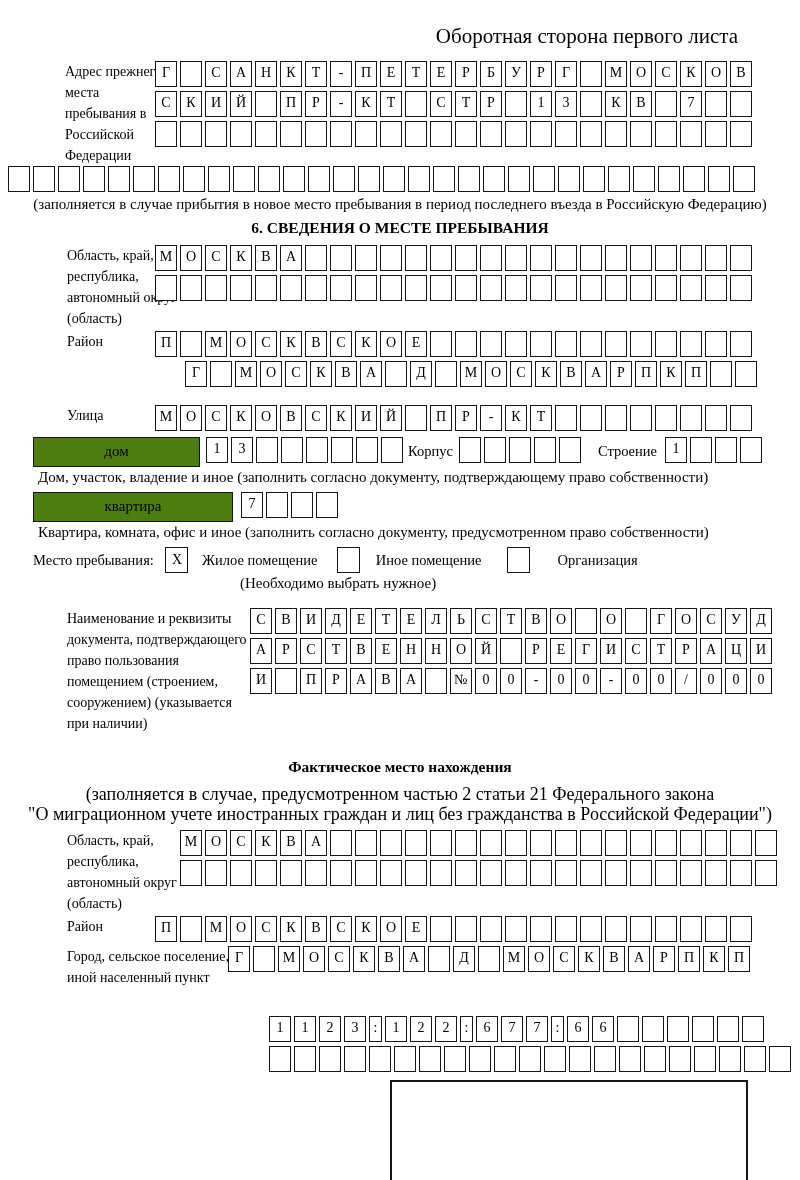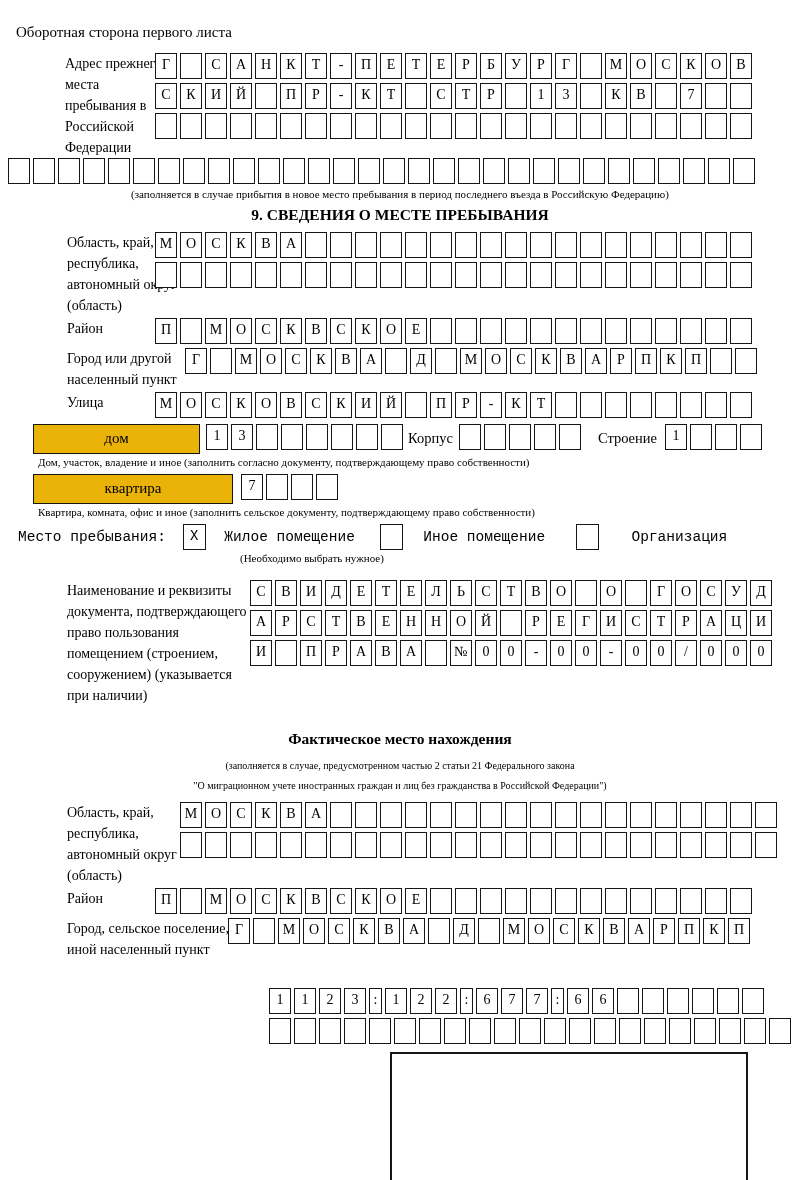--- a/index.html
+++ b/index.html
@@ -1,112 +1,111 @@
 <!DOCTYPE html>
 <html><head>
 <meta charset="utf-8">
 <style>
   html,body{margin:0;padding:0;background:#fff;}
   body{
     width:800px;height:1180px;
     font-family:"Liberation Serif","DejaVu Serif",serif;
     color:#000;font-size:15px;position:relative;overflow:hidden;
   }
-  .hdr{ text-align:left; padding:24px 62px 0 16px; font-size:15px; }
+  .hdr{ text-align:right; padding:24px 62px 0 16px; font-size:21px; }
 
   .frow{ position:relative; }
   .lbl{ font-size:14px; line-height:21px; }
   .cells-abs{ position:absolute; top:0;text-decoration:underline; }
   .cellrow{ white-space:nowrap; height:26px; margin-bottom:4px; }
   .cell{
     display:inline-block; box-sizing:border-box;
     width:22px; height:26px; margin-right:3px;
     border:1.6px solid #161616; background:#fff;
     text-align:center; font-size:14px; line-height:22px;
     vertical-align:top; font-family:"Liberation Serif",serif;
   }
   .cell.narrow{ width:13px; }
-  .caption{ font-size:11px; margin:2px 0 6px 38px; }
+  .caption{ font-size:15px; margin:2px 0 6px 38px; }
   .center{ text-align:center; }
   .sect-title{ font-weight:bold; font-size:15.5px; margin:6px 0 8px 0; }
   .widebox{
     display:inline-block; box-sizing:border-box; border:1.6px solid #161616;
     height:30px; line-height:27px; text-align:center; font-size:15px;
-    vertical-align:top; background:#eab308;
+    vertical-align:top; background:#4d7c0f;
   }
   .inline-lbl{ display:inline-block; height:30px; line-height:28px; font-size:14.5px; vertical-align:top; }
   .checkbox{
     display:inline-block; box-sizing:border-box; width:23px; height:26px;
     border:1.6px solid #161616; text-align:center; line-height:23px;
     font-size:14px; vertical-align:middle; background:#fff;
   }
-  .stay-row{ margin-left:18px; font-size:14.5px;font-family:Liberation Mono, monospace; }
+  .stay-row{ margin-left:33px; font-size:14.5px; }
   .stay-row .opt-lbl{ display:inline-block; vertical-align:middle; }
   .stamp-box{
     box-sizing:border-box; width:358px; height:176px;
     border:2px solid #161616; margin-left:390px; background:#fff;
   }
-  .notes-small{ font-size:10px; line-height:20px; }
+  .notes-small{ font-size:18px; line-height:20px; }
 </style>
 </head>
 <body>
 
 <div class="hdr">Оборотная сторона первого листа</div>
 
 <div class="frow" style="min-height:94px;margin-top:12px;">
   <div class="lbl" style="margin-left:65px;width:100px;">Адрес прежнего места пребывания в Российской Федерации</div>
   <div class="cells-abs" style="left:155px;">
     <div class="cellrow"><span class="cell">Г</span><span class="cell"></span><span class="cell">С</span><span class="cell">А</span><span class="cell">Н</span><span class="cell">К</span><span class="cell">Т</span><span class="cell">-</span><span class="cell">П</span><span class="cell">Е</span><span class="cell">Т</span><span class="cell">Е</span><span class="cell">Р</span><span class="cell">Б</span><span class="cell">У</span><span class="cell">Р</span><span class="cell">Г</span><span class="cell"></span><span class="cell">М</span><span class="cell">О</span><span class="cell">С</span><span class="cell">К</span><span class="cell">О</span><span class="cell">В</span></div>
     <div class="cellrow"><span class="cell">С</span><span class="cell">К</span><span class="cell">И</span><span class="cell">Й</span><span class="cell"></span><span class="cell">П</span><span class="cell">Р</span><span class="cell">-</span><span class="cell">К</span><span class="cell">Т</span><span class="cell"></span><span class="cell">С</span><span class="cell">Т</span><span class="cell">Р</span><span class="cell"></span><span class="cell">1</span><span class="cell">3</span><span class="cell"></span><span class="cell">К</span><span class="cell">В</span><span class="cell"></span><span class="cell">7</span><span class="cell"></span><span class="cell"></span></div>
     <div class="cellrow"><span class="cell"></span><span class="cell"></span><span class="cell"></span><span class="cell"></span><span class="cell"></span><span class="cell"></span><span class="cell"></span><span class="cell"></span><span class="cell"></span><span class="cell"></span><span class="cell"></span><span class="cell"></span><span class="cell"></span><span class="cell"></span><span class="cell"></span><span class="cell"></span><span class="cell"></span><span class="cell"></span><span class="cell"></span><span class="cell"></span><span class="cell"></span><span class="cell"></span><span class="cell"></span><span class="cell"></span></div>
   </div>
 </div>
 <div class="cellrow" style="margin-left:8px;"><span class="cell"></span><span class="cell"></span><span class="cell"></span><span class="cell"></span><span class="cell"></span><span class="cell"></span><span class="cell"></span><span class="cell"></span><span class="cell"></span><span class="cell"></span><span class="cell"></span><span class="cell"></span><span class="cell"></span><span class="cell"></span><span class="cell"></span><span class="cell"></span><span class="cell"></span><span class="cell"></span><span class="cell"></span><span class="cell"></span><span class="cell"></span><span class="cell"></span><span class="cell"></span><span class="cell"></span><span class="cell"></span><span class="cell"></span><span class="cell"></span><span class="cell"></span><span class="cell"></span><span class="cell"></span></div>
 <div class="caption center" style="margin-left:0;">(заполняется в случае прибытия в новое место пребывания в период последнего въезда в Российскую Федерацию)</div>
 
-<div class="center sect-title">9. СВЕДЕНИЯ О МЕСТЕ ПРЕБЫВАНИЯ</div>
+<div class="center sect-title">6. СВЕДЕНИЯ О МЕСТЕ ПРЕБЫВАНИЯ</div>
 
 <div class="frow" style="min-height:86px;">
   <div class="lbl" style="margin-left:67px;width:110px;">Область, край, республика, автономный округ (область)</div>
   <div class="cells-abs" style="left:155px;">
     <div class="cellrow"><span class="cell">М</span><span class="cell">О</span><span class="cell">С</span><span class="cell">К</span><span class="cell">В</span><span class="cell">А</span><span class="cell"></span><span class="cell"></span><span class="cell"></span><span class="cell"></span><span class="cell"></span><span class="cell"></span><span class="cell"></span><span class="cell"></span><span class="cell"></span><span class="cell"></span><span class="cell"></span><span class="cell"></span><span class="cell"></span><span class="cell"></span><span class="cell"></span><span class="cell"></span><span class="cell"></span><span class="cell"></span></div>
     <div class="cellrow"><span class="cell"></span><span class="cell"></span><span class="cell"></span><span class="cell"></span><span class="cell"></span><span class="cell"></span><span class="cell"></span><span class="cell"></span><span class="cell"></span><span class="cell"></span><span class="cell"></span><span class="cell"></span><span class="cell"></span><span class="cell"></span><span class="cell"></span><span class="cell"></span><span class="cell"></span><span class="cell"></span><span class="cell"></span><span class="cell"></span><span class="cell"></span><span class="cell"></span><span class="cell"></span><span class="cell"></span></div>
   </div>
 </div>
 
 <div class="frow" style="min-height:30px;">
   <div class="lbl" style="margin-left:67px;">Район</div>
   <div class="cells-abs" style="left:155px;">
     <div class="cellrow"><span class="cell">П</span><span class="cell"></span><span class="cell">М</span><span class="cell">О</span><span class="cell">С</span><span class="cell">К</span><span class="cell">В</span><span class="cell">С</span><span class="cell">К</span><span class="cell">О</span><span class="cell">Е</span><span class="cell"></span><span class="cell"></span><span class="cell"></span><span class="cell"></span><span class="cell"></span><span class="cell"></span><span class="cell"></span><span class="cell"></span><span class="cell"></span><span class="cell"></span><span class="cell"></span><span class="cell"></span><span class="cell"></span></div>
   </div>
 </div>
 
 <div class="frow" style="min-height:44px;">
-  <div class="lbl" style="margin-left:67px;width:112px;">Город или другой населенный пункт</div>
   <div class="cells-abs" style="left:185px;">
     <div class="cellrow"><span class="cell">Г</span><span class="cell"></span><span class="cell">М</span><span class="cell">О</span><span class="cell">С</span><span class="cell">К</span><span class="cell">В</span><span class="cell">А</span><span class="cell"></span><span class="cell">Д</span><span class="cell"></span><span class="cell">М</span><span class="cell">О</span><span class="cell">С</span><span class="cell">К</span><span class="cell">В</span><span class="cell">А</span><span class="cell">Р</span><span class="cell">П</span><span class="cell">К</span><span class="cell">П</span><span class="cell"></span><span class="cell"></span></div>
   </div>
 </div>
 
 <div class="frow" style="min-height:30px;">
   <div class="lbl" style="margin-left:67px;">Улица</div>
   <div class="cells-abs" style="left:155px;">
     <div class="cellrow"><span class="cell">М</span><span class="cell">О</span><span class="cell">С</span><span class="cell">К</span><span class="cell">О</span><span class="cell">В</span><span class="cell">С</span><span class="cell">К</span><span class="cell">И</span><span class="cell">Й</span><span class="cell"></span><span class="cell">П</span><span class="cell">Р</span><span class="cell">-</span><span class="cell">К</span><span class="cell">Т</span><span class="cell"></span><span class="cell"></span><span class="cell"></span><span class="cell"></span><span class="cell"></span><span class="cell"></span><span class="cell"></span><span class="cell"></span></div>
   </div>
 </div>
 
 <div style="margin:2px 0 0 33px;white-space:nowrap;">
   <span class="widebox" style="width:167px;"><span>дом</span></span><span style="display:inline-block;width:6px;"></span><span><span class="cell">1</span><span class="cell">3</span><span class="cell"></span><span class="cell"></span><span class="cell"></span><span class="cell"></span><span class="cell"></span><span class="cell"></span></span><span class="inline-lbl" style="margin:0 6px 0 2px;">Корпус</span><span><span class="cell"></span><span class="cell"></span><span class="cell"></span><span class="cell"></span><span class="cell"></span></span><span class="inline-lbl" style="margin:0 8px 0 14px;">Строение</span><span><span class="cell">1</span><span class="cell"></span><span class="cell"></span><span class="cell"></span></span>
 </div>
 <div class="caption">Дом, участок, владение и иное (заполнить согласно документу, подтверждающему право собственности)</div>
 
 <div style="margin:2px 0 0 33px;white-space:nowrap;">
   <span class="widebox" style="width:200px;"><span>квартира</span></span><span style="display:inline-block;width:8px;"></span><span><span class="cell">7</span><span class="cell"></span><span class="cell"></span><span class="cell"></span></span>
 </div>
-<div class="caption">Квартира, комната, офис и иное (заполнить сельское документу, подтверждающему право собственности)</div>
+<div class="caption">Квартира, комната, офис и иное (заполнить согласно документу, предусмотренном право собственности)</div>
 
 <div class="stay-row">
   <span class="opt-lbl">Место пребывания:</span>
   <span class="checkbox" style="margin-left:8px;">X</span>
   <span class="opt-lbl" style="margin-left:10px;">Жилое помещение</span>
   <span class="checkbox" style="margin-left:16px;"></span>
   <span class="opt-lbl" style="margin-left:12px;">Иное помещение</span>
   <span class="checkbox" style="margin-left:22px;"></span>
   <span class="opt-lbl" style="margin-left:24px;">Организация</span>
 </div>

